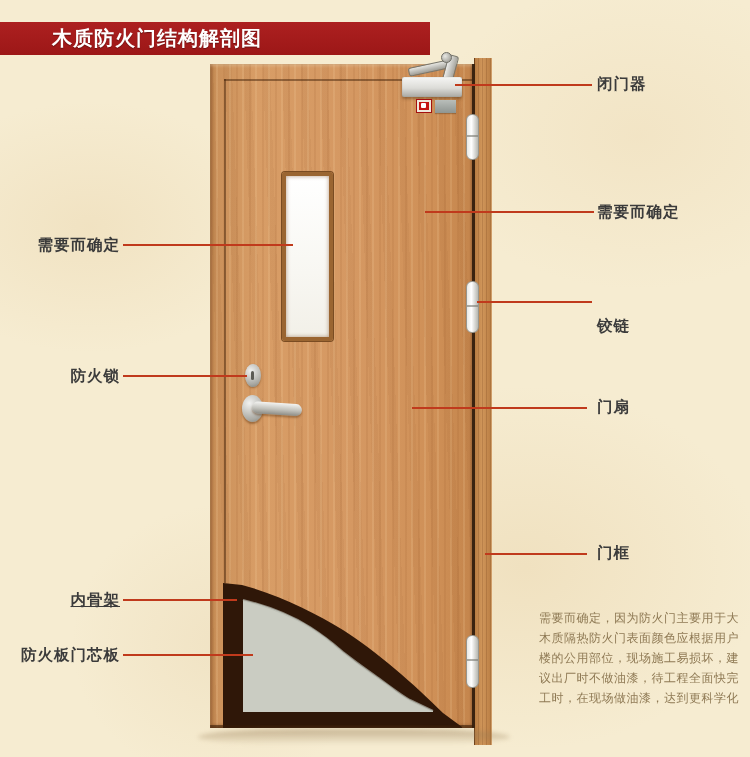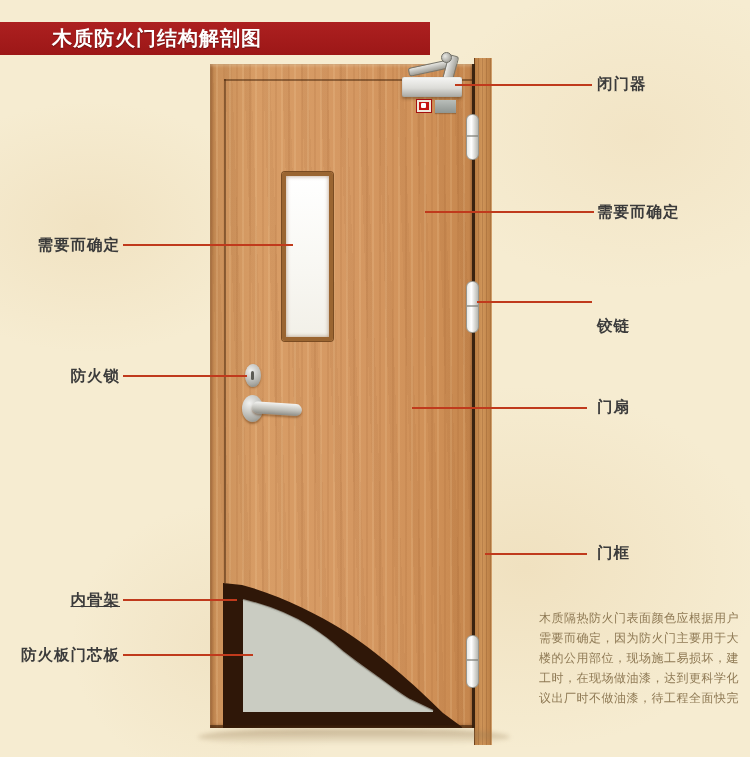--- a/index.html
+++ b/index.html
@@ -205,20 +205,20 @@
   <div class="lbl lbl-left lbl-l2">防火锁</div>
   <div class="lbl lbl-left lbl-l3">内骨架</div>
   <div class="lbl lbl-left lbl-l4">防火板门芯板</div>
   <div class="lbl lbl-right lbl-r1">闭门器</div>
   <div class="lbl lbl-right lbl-r2">需要而确定</div>
   <div class="lbl lbl-right lbl-r3">铰链</div>
   <div class="lbl lbl-right lbl-r4">门扇</div>
   <div class="lbl lbl-right lbl-r5">门框</div>
 
   <div class="desc">
+    <div>需要而确定，因为防火门主要用于大</div>
     <div>木质隔热防火门表面颜色应根据用户</div>
-    <div>需要而确定，因为防火门主要用于大</div>
     <div>楼的公用部位，现场施工易损坏，建</div>
+    <div>议出厂时不做油漆，待工程全面快完</div>
     <div>工时，在现场做油漆，达到更科学化</div>
-    <div>议出厂时不做油漆，待工程全面快完</div>
   </div>
 
 </div>
 
 </body></html>

